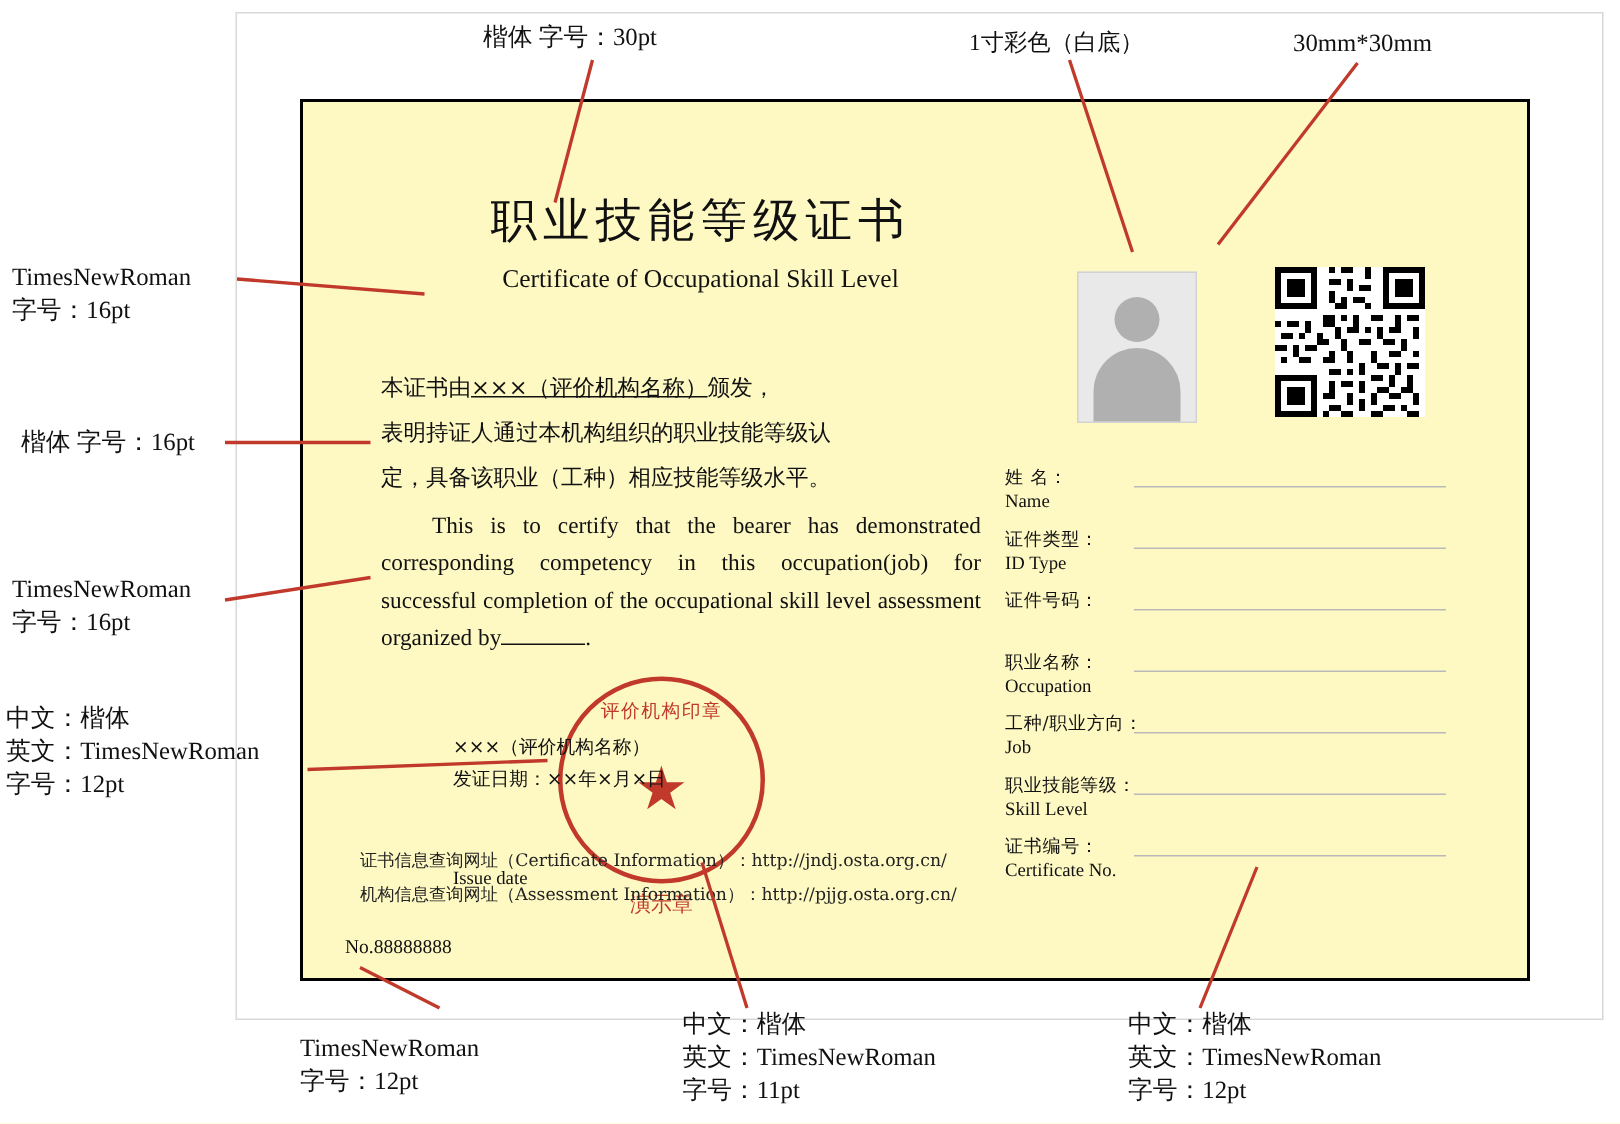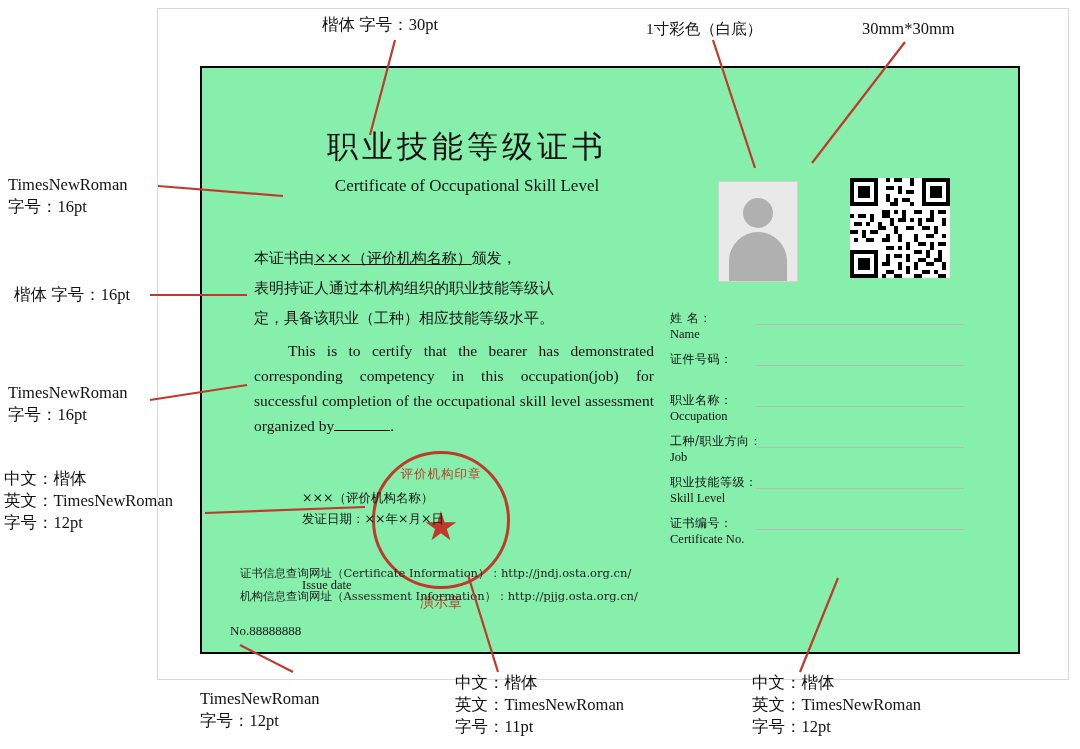--- a/index.html
+++ b/index.html
@@ -17,21 +17,21 @@
     position:absolute;left:157px;top:8px;width:912px;height:672px;
     border:1px solid #d8d8d8;
     box-sizing:border-box;
   }
 
   
   .cert{
     position:absolute;left:200px;top:66px;width:820px;height:588px;
     border:2px solid #000;
     box-sizing:border-box;
-    background:#86efac;
+    background:#fef9c3;
   }
 
   
   .cert-title{
     position:absolute;left:60px;top:58px;width:410px;text-align:center;
     font-family:"DejaVu Serif", serif;
     font-size:31px;letter-spacing:4px;color:#111;
   }
   .cert-subtitle{
     position:absolute;left:60px;top:108px;width:410px;text-align:center;
@@ -270,20 +270,25 @@
       </g>
     </svg>
 
     <div class="fields">
       <div class="field">
         <div class="cn">姓    名：</div>
         <div class="rule"></div>
         <div class="en">Name</div>
       </div>
       <div class="field">
+        <div class="cn">证件类型：</div>
+        <div class="rule"></div>
+        <div class="en">ID Type</div>
+      </div>
+      <div class="field">
         <div class="cn">证件号码：</div>
         <div class="rule"></div>
       </div>
       <div class="field">
         <div class="cn">职业名称：</div>
         <div class="rule"></div>
         <div class="en">Occupation</div>
       </div>
       <div class="field">
         <div class="cn">工种/职业方向：</div>

